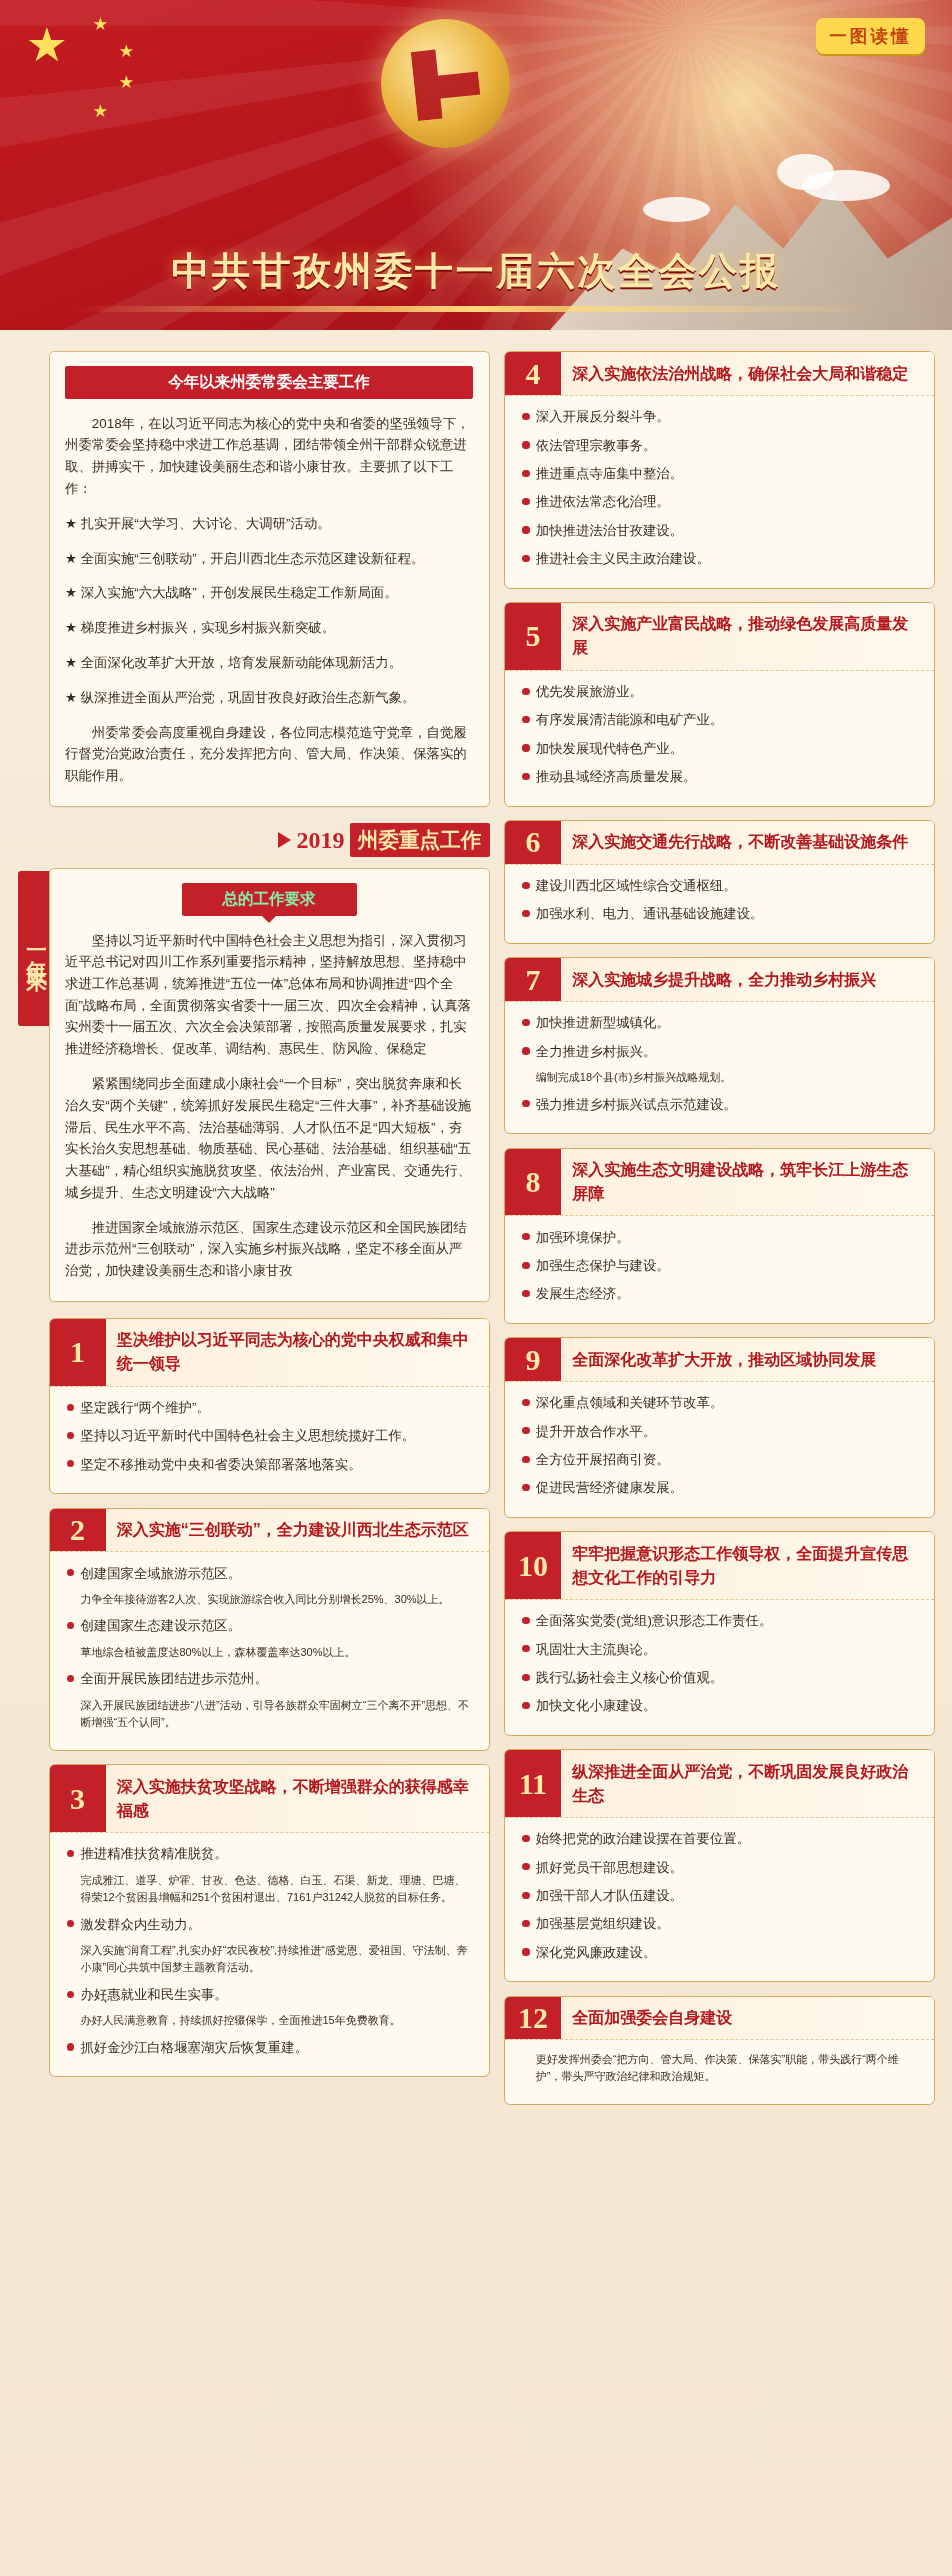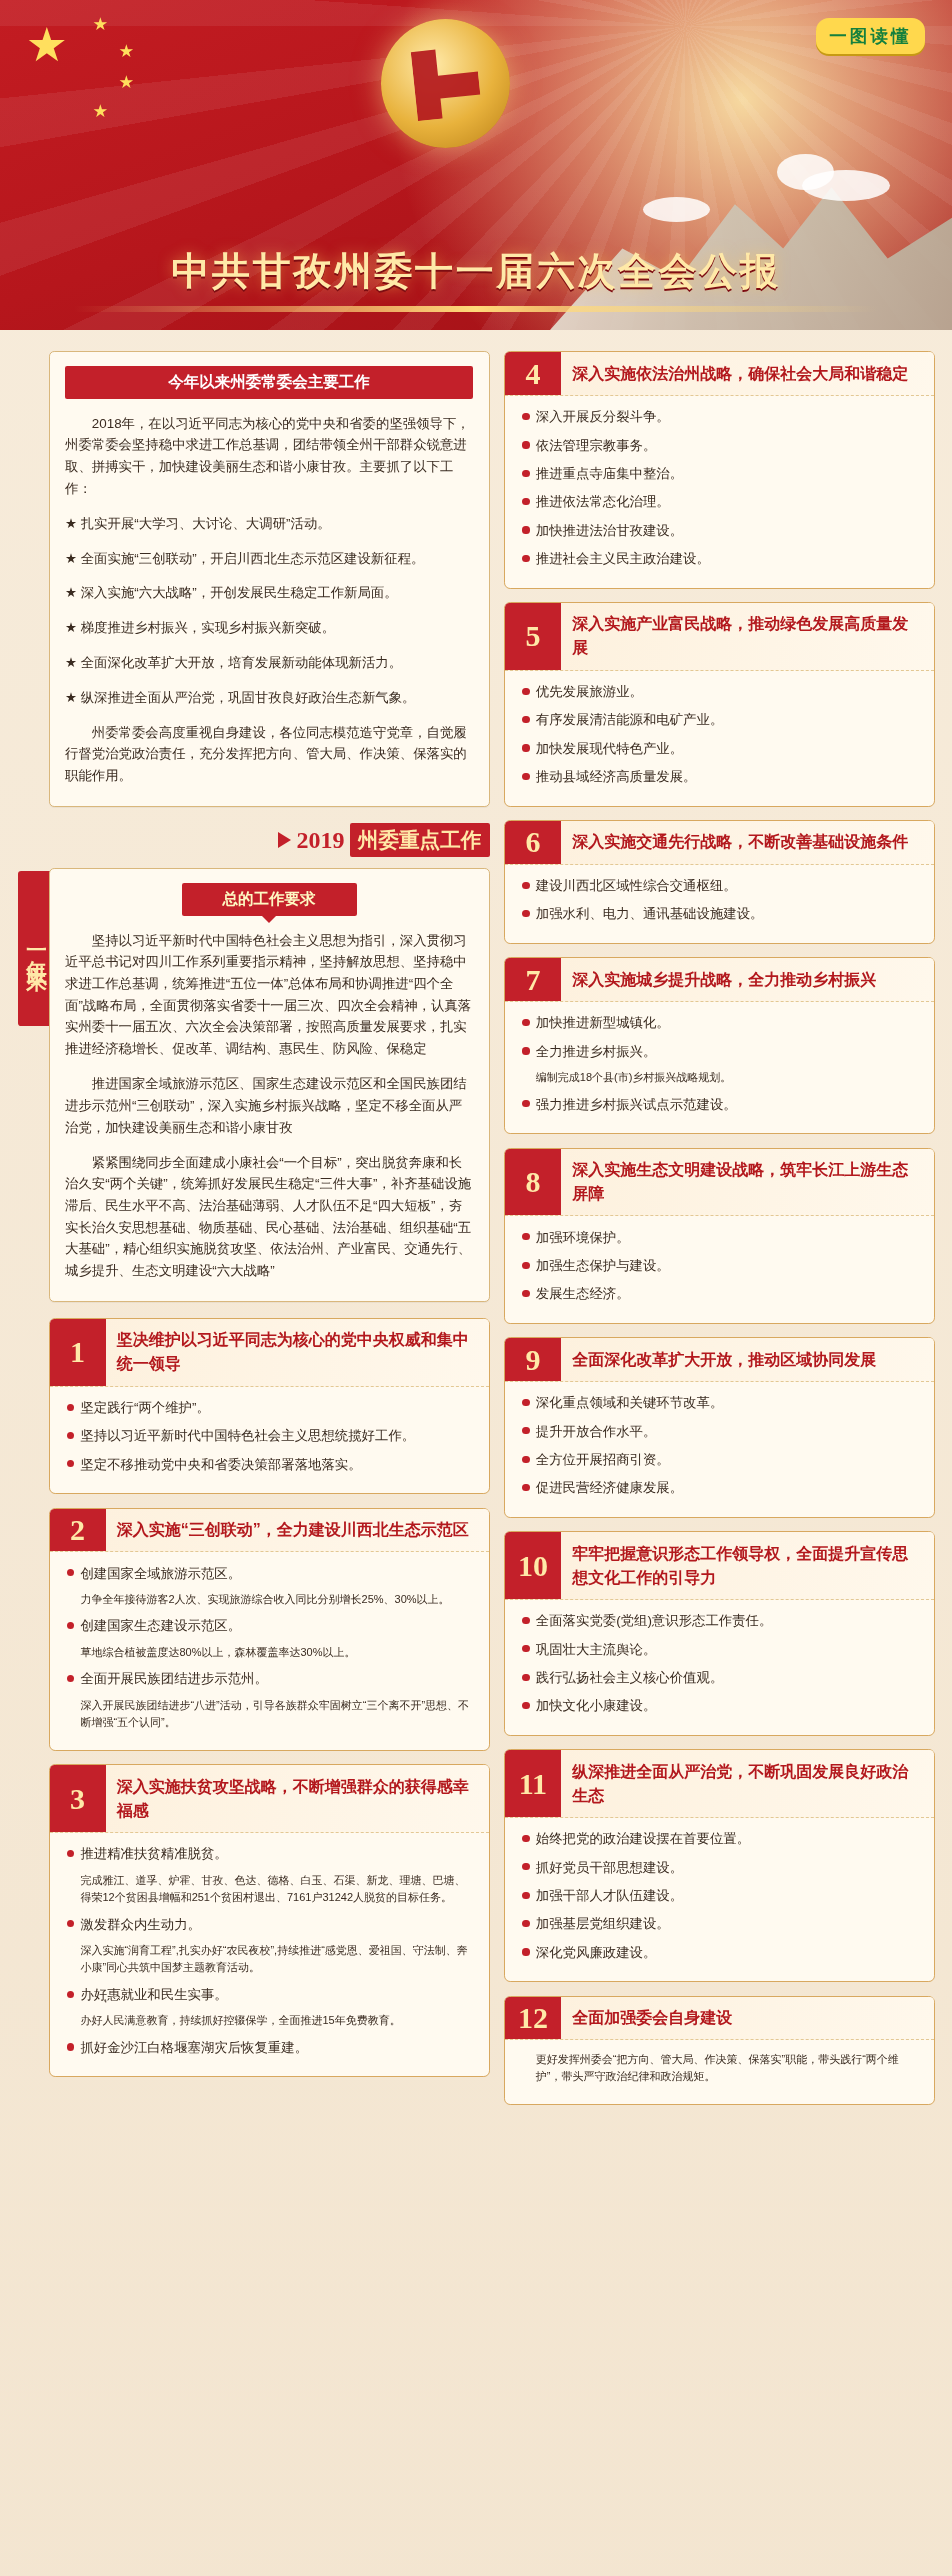--- a/index.html
+++ b/index.html
@@ -29,22 +29,22 @@
   .c2{right:118px;bottom:140px;width:57px;height:36px;}
   .c3{right:242px;bottom:108px;width:67px;height:25px;}
   .emblem{position:absolute;left:381px;top:18.5px;width:129px;height:129px;}
   .emblem .ring{position:absolute;inset:0;border-radius:50%;
      background:radial-gradient(circle at 40% 35%,#ffe9a8,#e8b23c 55%,#b97f16 100%);
      box-shadow:0 0 28px rgba(255,220,140,.55);}
   .emblem .sickle{position:absolute;left:27px;top:25px;width:77px;height:77px;
      background:#b3181d;border-radius:2.1px;
      clip-path:polygon(8% 6%,40% 6%,40% 40%,92% 40%,92% 70%,40% 70%,40% 96%,8% 96%);
      opacity:.92;transform:rotate(-6deg);}
-  .badge-read{position:absolute;right:27px;top:17.5px;background:#ffd84d;color:#15803d;
-     font-size:17.5px;font-weight:bold;letter-spacing:3.1px;padding:6.2px 13.4px;border-radius:13px;
+  .badge-read{position:absolute;right:27px;top:17.5px;background:#ffd84d;color:#c2410c;
+     font-size:17.5px;font-weight:bold;letter-spacing:3.1px;padding:6.2px 13.4px;border-radius:8px;
      box-shadow:0 2.1px 0 #c79a14;}
   .title-wrap{position:absolute;left:0;right:0;bottom:18.5px;text-align:center;}
   .main-title{display:inline-block;color:#ffe9a8;font-size:38px;font-weight:bold;letter-spacing:2.6px;
      font-family:"Liberation Serif","DejaVu Serif",serif;
      text-shadow:0 1.5px 0 #7e0d12, 0 0 13.4px rgba(255,200,90,.55);}
   .title-bar{margin:9.3px auto 0;width:804px;height:5.2px;background:linear-gradient(90deg,rgba(255,215,120,0),#ffd97a,rgba(255,215,120,0));}
 
   
   .content{position:relative;display:flex;gap:14.4px;padding:13.4px 17.5px 31px 17.5px;align-items:flex-start;margin-top:8px;}
   .col{width:453px;}
@@ -80,21 +80,21 @@
      font-weight:bold;padding:6.2px 0;text-align:center;border-radius:2.1px;}
   .para{font-size:13.4px;line-height:1.62;text-indent:2em;margin-bottom:6.2px;}
   .starline{font-size:13.4px;line-height:1.6;margin-bottom:5.2px;color:#3a2b20;}
 
   
   .keywork{display:flex;align-items:center;justify-content:flex-end;gap:5.2px;margin:3.1px 0 11.3px 0;}
   .kw-tri{width:0;height:0;border-left:13.4px solid #c3202a;border-top:8.2px solid transparent;border-bottom:8.2px solid transparent;}
   .kw-year{color:#c3202a;font-size:24px;font-weight:bold;font-family:"Liberation Serif","DejaVu Serif",serif;}
   .kw-text{background:#c3202a;color:#ffe9a8;font-size:20.6px;font-weight:bold;padding:3.1px 8.2px;border-radius:2.1px;}
 
-  .req-head{display:block;width:175px;margin:0 auto 9.3px auto;background:#c3202a;color:#fef9c3;font-size:15.5px;
+  .req-head{display:block;width:175px;margin:0 auto 9.3px auto;background:#c3202a;color:#86efac;font-size:15.5px;
      font-weight:bold;text-align:center;padding:6.2px 0;border-radius:2.1px;position:relative;}
   .req-head:after{content:"";position:absolute;left:50%;bottom:-7.2px;transform:translateX(-50%);
      border-left:7.2px solid transparent;border-right:7.2px solid transparent;border-top:7.2px solid #c3202a;}
   .footer-space{height:5.2px;}
 </style>
 </head>
 <body>
 
 <div class="page">
 
@@ -147,22 +147,22 @@
       <div class="keywork">
         <span class="kw-tri"></span>
         <span class="kw-year">2019</span>
         <span class="kw-text">州委重点工作</span>
       </div>
 
       <div class="card">
         <div class="card-inner">
           <span class="req-head">总的工作要求</span>
           <p class="para">坚持以习近平新时代中国特色社会主义思想为指引，深入贯彻习近平总书记对四川工作系列重要指示精神，坚持解放思想、坚持稳中求进工作总基调，统筹推进“五位一体”总体布局和协调推进“四个全面”战略布局，全面贯彻落实省委十一届三次、四次全会精神，认真落实州委十一届五次、六次全会决策部署，按照高质量发展要求，扎实推进经济稳增长、促改革、调结构、惠民生、防风险、保稳定</p>
+          <p class="para">紧紧围绕同步全面建成小康社会“一个目标”，突出脱贫奔康和长治久安“两个关键”，统筹抓好发展民生稳定“三件大事”，补齐基础设施滞后、民生水平不高、法治基础薄弱、人才队伍不足“四大短板”，夯实长治久安思想基础、物质基础、民心基础、法治基础、组织基础“五大基础”，精心组织实施脱贫攻坚、依法治州、产业富民、交通先行、城乡提升、生态文明建设“六大战略”</p>
           <p class="para">推进国家全域旅游示范区、国家生态建设示范区和全国民族团结进步示范州“三创联动”，深入实施乡村振兴战略，坚定不移全面从严治党，加快建设美丽生态和谐小康甘孜</p>
-          <p class="para">紧紧围绕同步全面建成小康社会“一个目标”，突出脱贫奔康和长治久安“两个关键”，统筹抓好发展民生稳定“三件大事”，补齐基础设施滞后、民生水平不高、法治基础薄弱、人才队伍不足“四大短板”，夯实长治久安思想基础、物质基础、民心基础、法治基础、组织基础“五大基础”，精心组织实施脱贫攻坚、依法治州、产业富民、交通先行、城乡提升、生态文明建设“六大战略”</p>
         </div>
       </div>
 
       <div class="sec">
         <div class="sec-head">
           <div class="sec-num">1</div>
           <div class="sec-title">坚决维护以习近平同志为核心的党中央权威和集中统一领导</div>
         </div>
         <div class="sec-body">
           <div class="bullet">坚定践行“两个维护”。</div>

